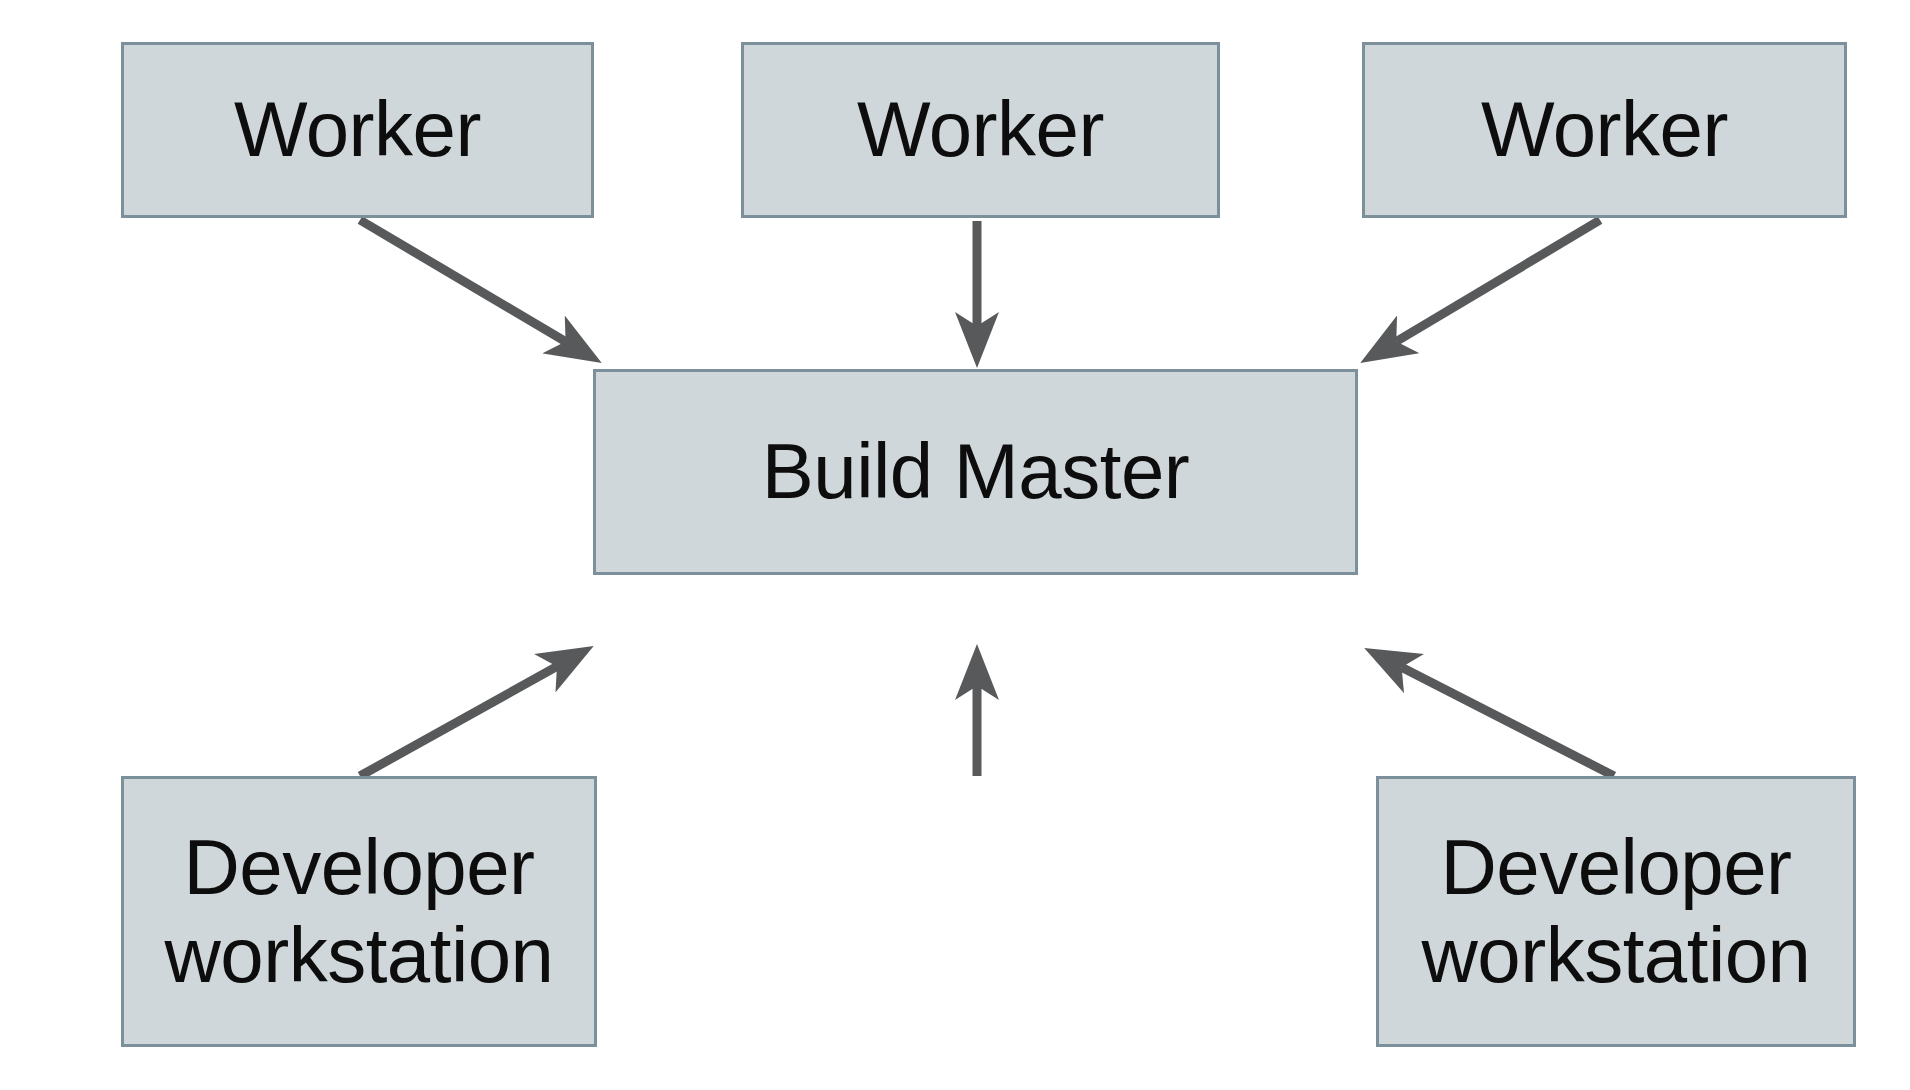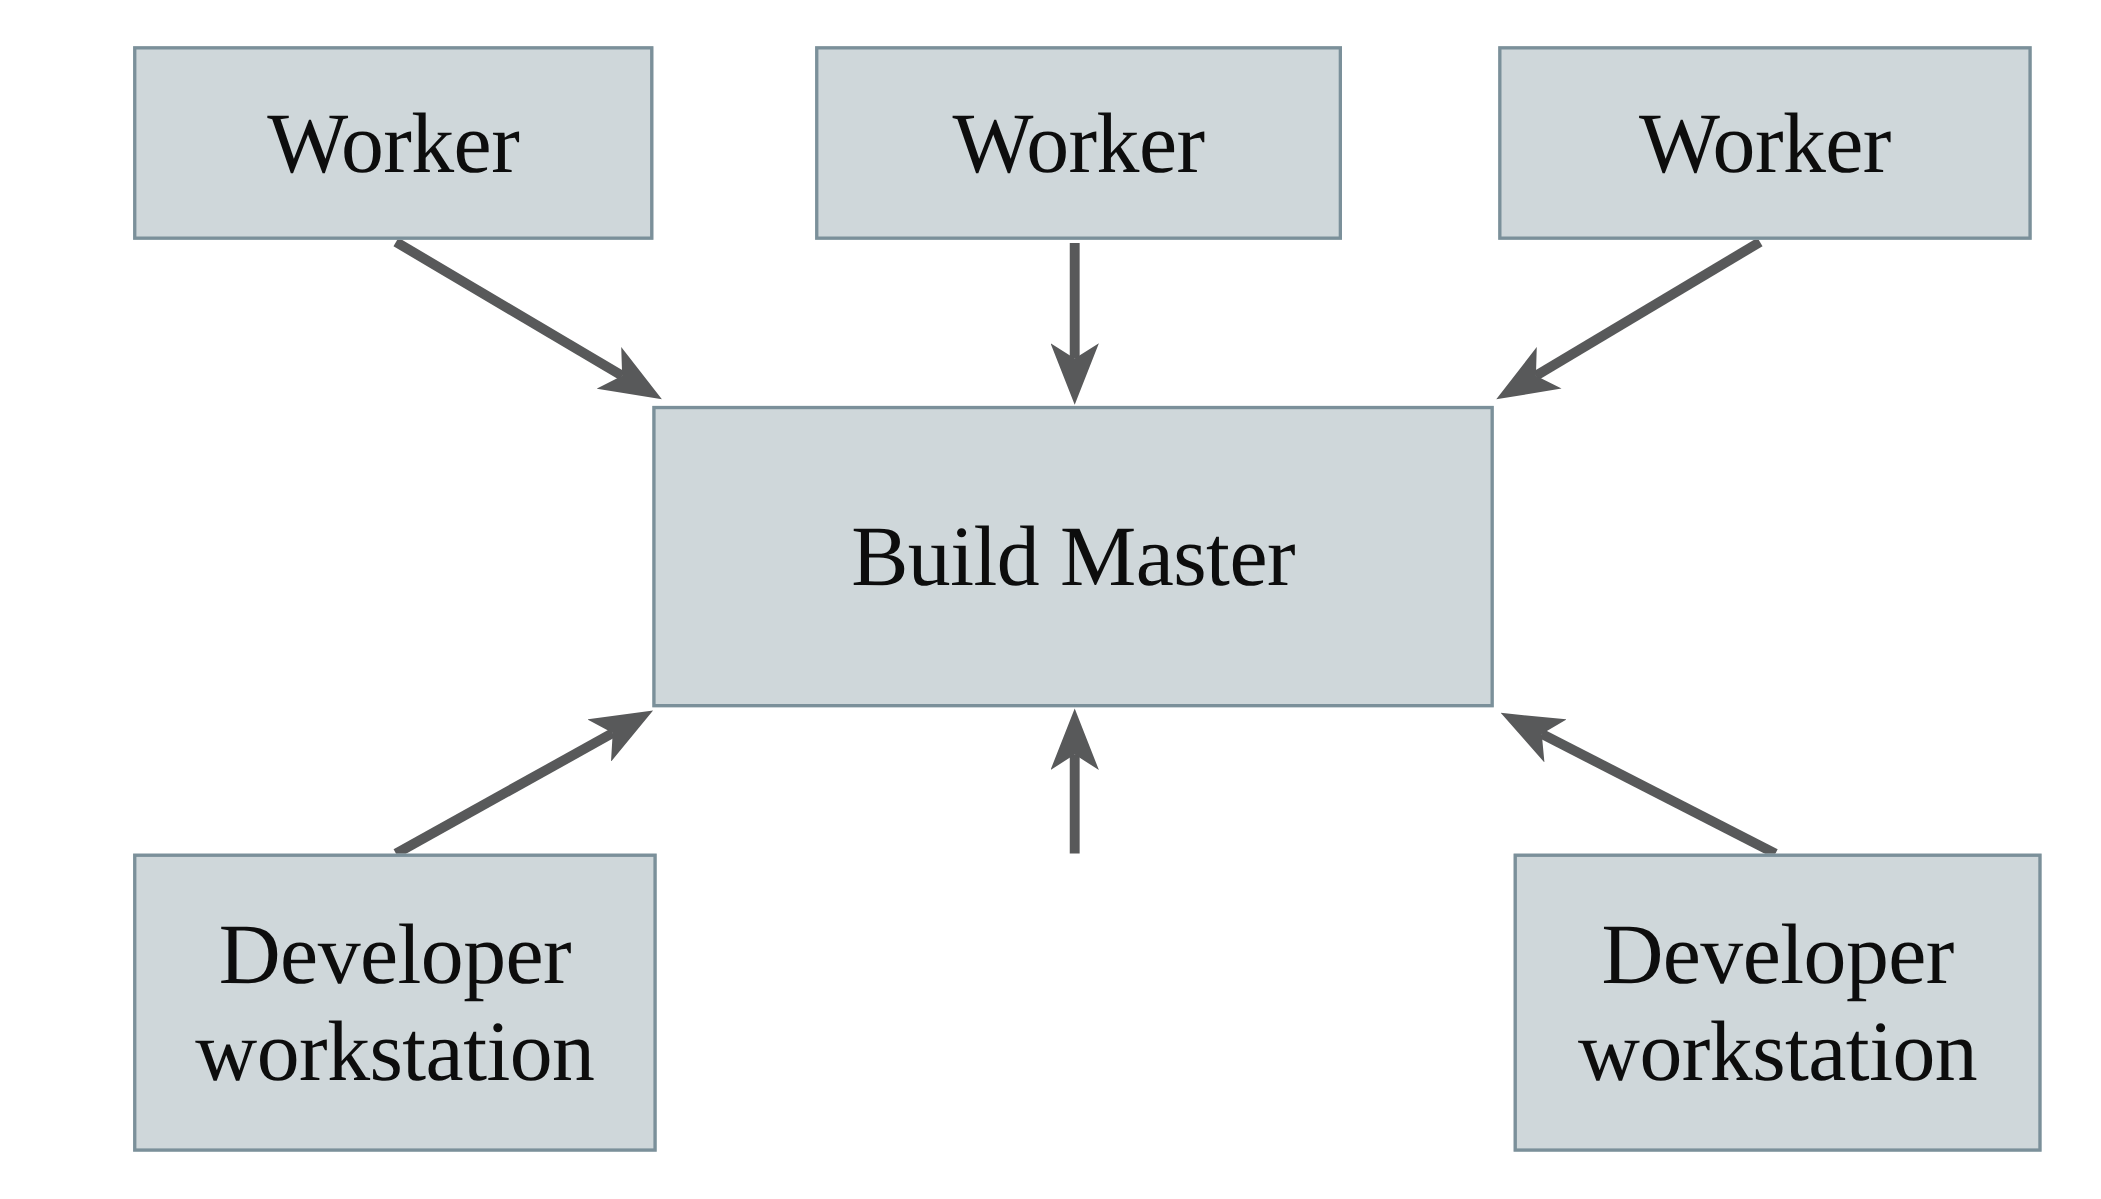--- a/index.html
+++ b/index.html
@@ -6,21 +6,21 @@
     margin: 0;
     padding: 0;
     background: #ffffff;
   }
   .canvas {
     position: relative;
     width: 1910px;
     height: 1090px;
     background: #ffffff;
     overflow: hidden;
-    font-family: Liberation Serif, serif;
+    font-family: Liberation Sans, sans-serif;
   }
   .arrows {
     position: absolute;
     left: 0;
     top: 0;
     width: 1910px;
     height: 1090px;
     pointer-events: none;
   }
   .arrow-line {
@@ -46,21 +46,21 @@
     font-size: 78px;
     line-height: 1.12;
     color: var(--text-color, #0d0d0d);
     letter-spacing: -0.5px;
     padding: 0 18px;
   }
   
   .n-worker1 { left: 121px; top: 42px;  width: 473px; height: 176px; }
   .n-worker2 { left: 741px; top: 42px;  width: 479px; height: 176px; }
   .n-worker3 { left: 1362px; top: 42px; width: 485px; height: 176px; }
-  .n-master  { left: 593px; top: 369px; width: 765px; height: 274px; }
+  .n-master  { left: 593px; top: 369px; width: 765px; height: 206px; }
   .n-dev1    { left: 121px; top: 776px; width: 476px; height: 271px; }
   .n-ci      { left: 749px; top: 776px; width: 479px; height: 271px; }
   .n-dev2    { left: 1376px; top: 776px; width: 480px; height: 271px; }
 </style>
 </head>
 <body style="background: rgb(255, 255, 255);">
 
 <div class="canvas">
 
   <svg class="arrows" viewBox="0 0 1910 1090" xmlns="http://www.w3.org/2000/svg">

